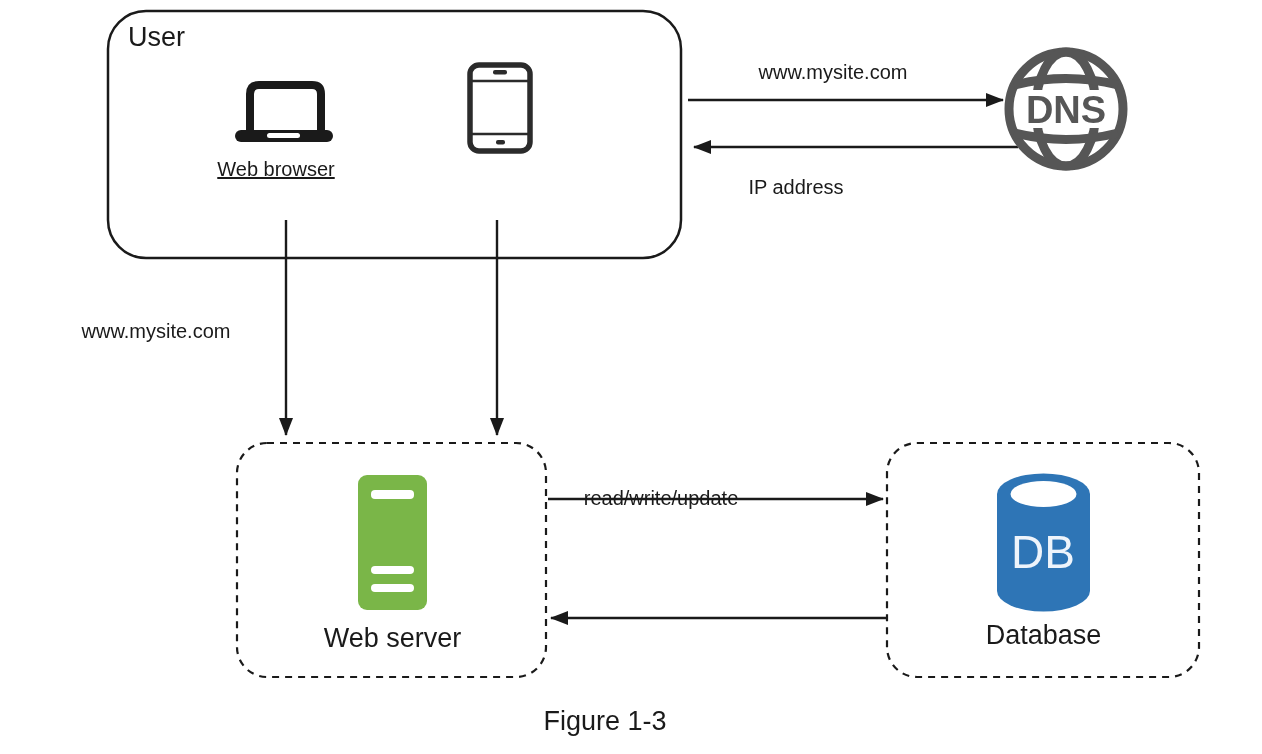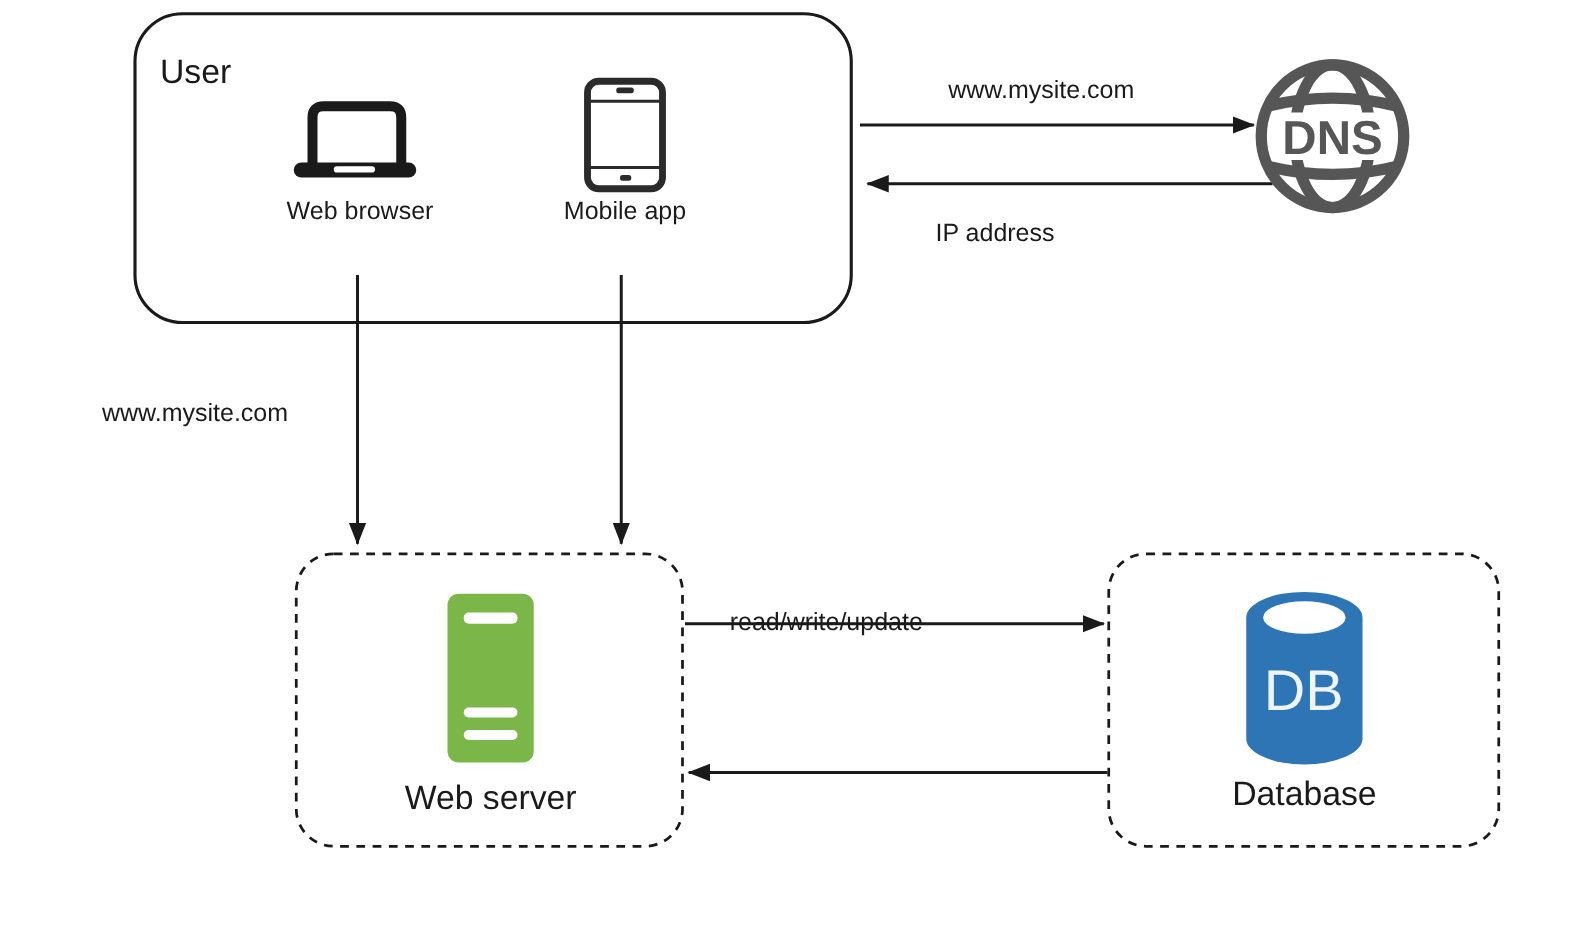--- a/index.html
+++ b/index.html
@@ -86,34 +86,34 @@
       <rect x="371" y="584" width="43" height="8" rx="4" fill="#ffffff"></rect>
     </g>
 
     <g>
       <path d="M 997 494 A 46.5 20.5 0 0 1 1090 494 L 1090 591 A 46.5 20.5 0 0 1 997 591 Z" fill="#2e75b6"></path>
       <ellipse cx="1043.5" cy="494" rx="33" ry="13" fill="#ffffff"></ellipse>
       <text x="1043" y="568" text-anchor="middle" font-size="46" font-weight="400" font-family="Liberation Sans, sans-serif" fill="#eef4fb">DB</text>
     </g>
   </svg>
 
-  <div class="label big" style="left:128px; top:22px;margin-top:20px;">User</div>
+  <div class="label big" style="left:128px; top:22px;">User</div>
 
-  <div class="label" style="left:188px; top:158px; width:200px;">Web browser</div>
+  <div class="label" style="left:176px; top:158px; width:200px;text-decoration:underline;">Web browser</div>
 
-  <div class="label" style="left:400px; top:158px; width:200px;">Mobile app</div>
 
   <div class="label" style="left:723px; top:61px; width:220px;">www.mysite.com</div>
 
   <div class="label" style="left:716px; top:160px; width:160px;margin-top:16px;">IP address</div>
 
   <div class="label" style="left:36px; top:320px; width:240px;">www.mysite.com</div>
 
 
   <div class="label" style="left:551px; top:487px; width:220px;">read/write/update</div>
 
 
   <div class="label big" style="left:941px; top:620px; width:205px;">Database</div>
 
   <div class="label big" style="left:290px; top:623px; width:205px;">Web server</div>
 
+  <div class="label big" style="left:505px; top:706px; width:200px;">Figure 1-3</div>
 
 </div>
 
 </body></html>

